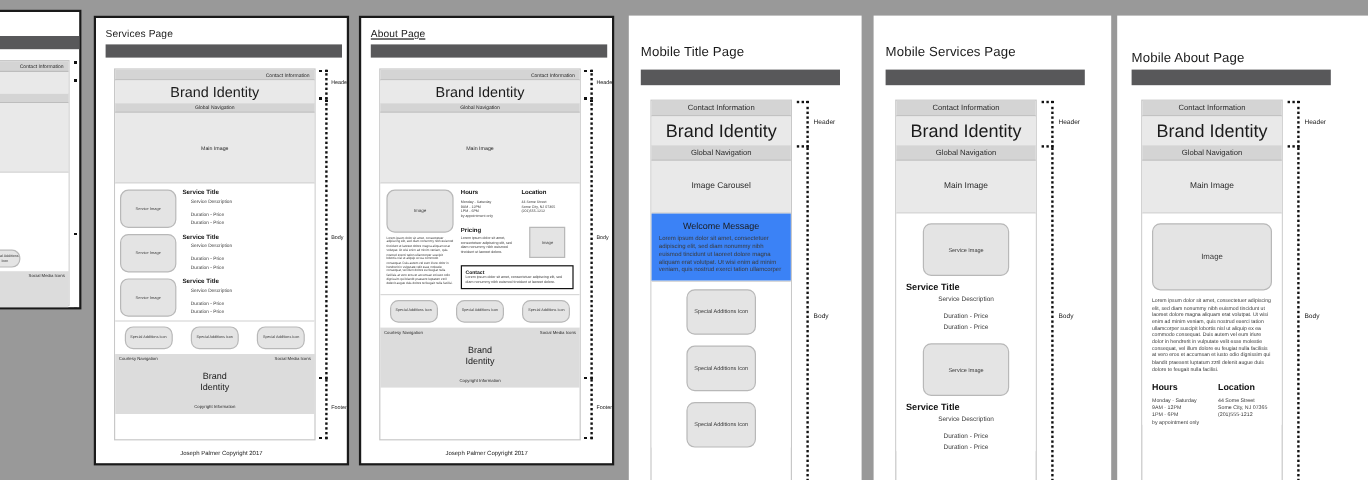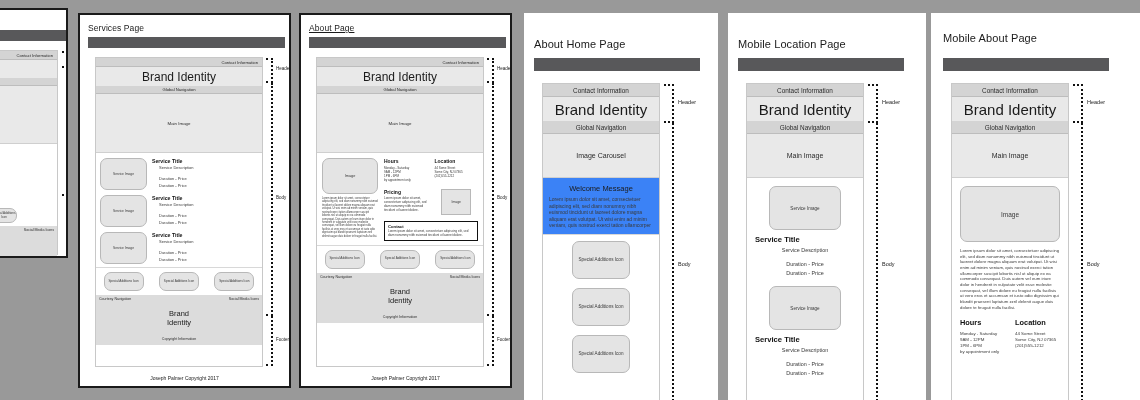--- a/index.html
+++ b/index.html
@@ -286,21 +286,21 @@
 
     <div class="bracket" style="left:186px; top:43px; width:7px; height:25px;"></div>
     <span class="brk-label" style="left:196px; top:51px;">Header</span>
     <div class="bracket nodash-top" style="left:186px; top:68px; width:7px; height:233px;"></div>
     <span class="brk-label" style="left:196px; top:180px;">Body</span>
     <div class="bracket nodash-top" style="left:186px; top:301px; width:7px; height:50px;"></div>
     <span class="brk-label" style="left:196px; top:322px;">Footer</span>
   </div>
 
   <div class="panel borderless" style="left:524px; top:13px; width:194px; height:395px;">
-    <span class="panel-title big" style="left:10px; top:25px;">About Home Page</span>
+    <span class="panel-title big" style="left:10px; top:25px;">Mobile Title Page</span>
     <div class="title-bar" style="left:10px; top:45px; width:166px; height:13px;"></div>
 
     <div class="mock" style="left:18px; top:70px; width:118px; height:330px;">
       <div class="band" style="height:13px; font-size:6.4px;">Contact Information</div>
       <div class="brand" style="height:24px; font-size:15px;">Brand Identity</div>
       <div class="band" style="height:13px; font-size:6.4px;">Global Navigation</div>
       <div class="imgblock" style="height:44px; font-size:7px;">Image Carousel</div>
 
       <div style="background:#3b82f6;padding:6px 6px 5px 6px;">
         <div class="ctr" style="font-size:7.5px;color:#1b1b1b;">Welcome Message</div>
@@ -314,21 +314,21 @@
       </div>
     </div>
 
     <div class="bracket" style="left:140px; top:71px; width:10px; height:39px;"></div>
     <span class="brk-label m" style="left:154px; top:86px;">Header</span>
     <div class="bracket nodash-top nodash-bot" style="left:140px; top:110px; width:10px; height:290px;"></div>
     <span class="brk-label m" style="left:154px; top:248px;">Body</span>
   </div>
 
   <div class="panel borderless" style="left:728px; top:13px; width:198px; height:395px;">
-    <span class="panel-title big" style="left:10px; top:25px;">Mobile Location Page</span>
+    <span class="panel-title big" style="left:10px; top:25px;">Mobile Services Page</span>
     <div class="title-bar" style="left:10px; top:45px; width:166px; height:13px;"></div>
 
     <div class="mock" style="left:18px; top:70px; width:118px; height:330px;">
       <div class="band" style="height:13px; font-size:6.4px;">Contact Information</div>
       <div class="brand" style="height:24px; font-size:15px;">Brand Identity</div>
       <div class="band" style="height:13px; font-size:6.4px;">Global Navigation</div>
       <div class="imgblock" style="height:44px; font-size:7px;">Main Image</div>
 
       <div style="background:#fff;padding:8px 8px 0 8px;">
         <div>
@@ -348,21 +348,21 @@
       </div>
     </div>
 
     <div class="bracket" style="left:140px; top:71px; width:10px; height:39px;"></div>
     <span class="brk-label m" style="left:154px; top:86px;">Header</span>
     <div class="bracket nodash-top nodash-bot" style="left:140px; top:110px; width:10px; height:290px;"></div>
     <span class="brk-label m" style="left:154px; top:248px;">Body</span>
   </div>
 
   <div class="panel borderless" style="left:931px; top:13px; width:209px; height:395px;">
-    <span class="panel-title big" style="left:12px; top:19px;">Mobile About Page</span>
+    <span class="panel-title big" style="left:12px; top:30px;">Mobile About Page</span>
     <div class="title-bar" style="left:12px; top:45px; width:166px; height:13px;"></div>
 
     <div class="mock" style="left:20px; top:70px; width:118px; height:330px;">
       <div class="band" style="height:13px; font-size:6.4px;">Contact Information</div>
       <div class="brand" style="height:24px; font-size:15px;">Brand Identity</div>
       <div class="band" style="height:13px; font-size:6.4px;">Global Navigation</div>
       <div class="imgblock" style="height:44px; font-size:7px;">Main Image</div>
 
       <div style="background:#fff;padding:8px 8px 0 8px;">
         <div class="roundbox" style="width:100px;height:56px;font-size:6.5px;margin:0 auto;">Image</div>

